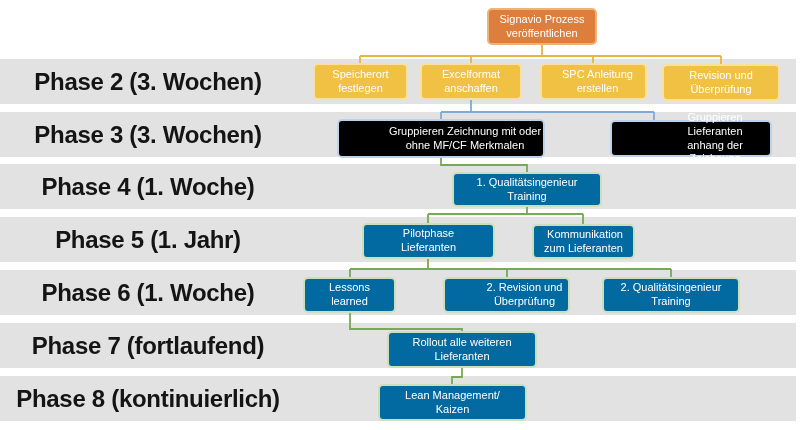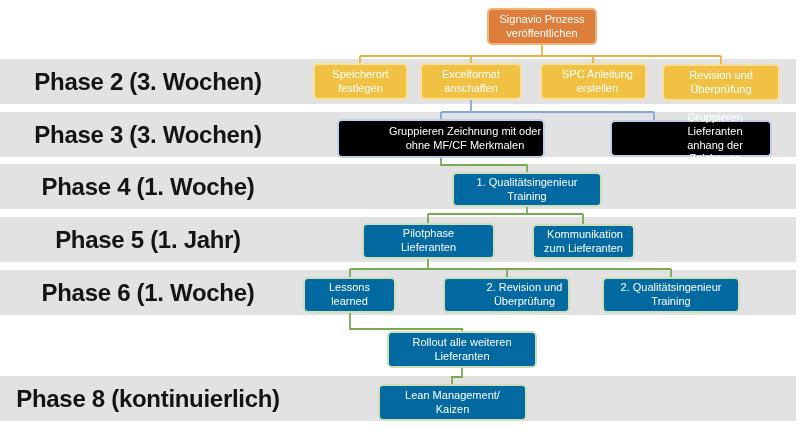--- a/index.html
+++ b/index.html
@@ -66,20 +66,23 @@
   </div>
   <div class="band b4">
     <div class="phase-label">Phase 4 (1. Woche)</div>
   </div>
   <div class="band b5">
     <div class="phase-label">Phase 5 (1. Jahr)</div>
   </div>
   <div class="band b6">
     <div class="phase-label">Phase 6 (1. Woche)</div>
   </div>
+  <div class="band b7">
+    <div class="phase-label">Phase 7 (fortlaufend)</div>
+  </div>
   <div class="band b8">
     <div class="phase-label">Phase 8 (kontinuierlich)</div>
   </div>
 
   <svg id="links" width="800" height="430" viewBox="0 0 800 430">
     <path class="lk-gold" d="M542 45 L542 56 M360 56 L721 56 M360 56 L360 63 M471 56 L471 63 M593 56 L593 63 M721 56 L721 64"></path>
     <path class="lk-blue" d="M471 100 L471 112 M441 112 L654 112 M441 112 L441 119 M654 112 L654 120"></path>
     <path class="lk-green" d="M441 158 L441 165 L527 165 L527 172"></path>
     <path class="lk-green" d="M527 207 L527 214 M428 214 L583 214 M428 214 L428 223 M583 214 L583 224"></path>
     <path class="lk-green" d="M428 259 L428 269 M350 269 L671 269 M350 269 L350 277 M507 269 L507 277 M671 269 L671 277"></path>

